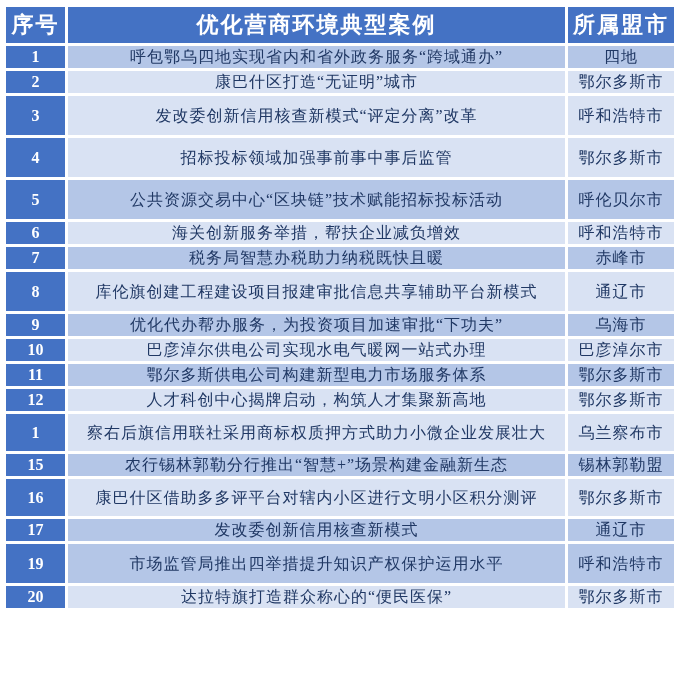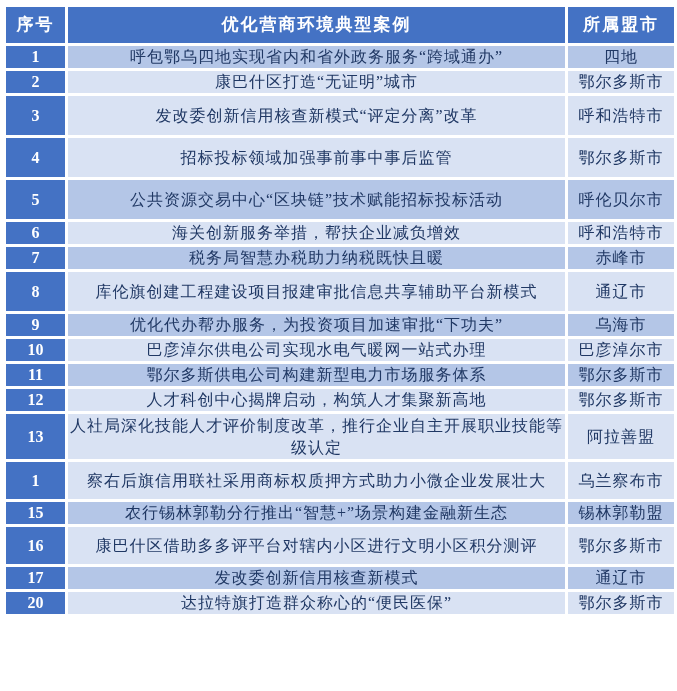--- a/index.html
+++ b/index.html
@@ -29,21 +29,21 @@
     padding: 0 2px;
     font-size: 16px;
     color: var(--body-text, #203864);
     line-height: 22px;
     overflow: hidden;
   }
   thead th {
     background: var(--header-bg, #4472C4);
     color: var(--header-text, #ffffff);
     font-weight: bold;
-    font-size: 17px;
+    font-size: 22px;
     height: 36px;
     letter-spacing: 2px;
     font-family: Liberation Serif, serif;
   }
   td.idx {
     background: var(--index-bg, #4472C4);
     color: var(--header-text, #ffffff);
     font-weight: bold;
     letter-spacing: 0;
   }
@@ -122,45 +122,45 @@
         <tr class="band-medium" style="height: 24px;">
           <td class="idx">11</td>
           <td class="case">鄂尔多斯供电公司构建新型电力市场服务体系</td>
           <td class="city">鄂尔多斯市</td>
         </tr>
         <tr class="band-light" style="height: 24px;">
           <td class="idx">12</td>
           <td class="case">人才科创中心揭牌启动，构筑人才集聚新高地</td>
           <td class="city">鄂尔多斯市</td>
         </tr>
-        <tr class="band-light" style="height: 48px;">
-          <td class="idx">13</td>
-          <td class="case">人社局深化技能人才评价制度改革，推行企业自主开展职业技能等级认定</td>
-          <td class="city">阿拉善盟</td>
-        </tr>
         <tr class="band-light" style="height: 40px;">
           <td class="idx">1</td>
           <td class="case">察右后旗信用联社采用商标权质押方式助力小微企业发展壮大</td>
           <td class="city">乌兰察布市</td>
         </tr>
         <tr class="band-medium" style="height: 24px;">
           <td class="idx">15</td>
           <td class="case">农行锡林郭勒分行推出“智慧+”场景构建金融新生态</td>
           <td class="city">锡林郭勒盟</td>
         </tr>
         <tr class="band-light" style="height: 40px;">
           <td class="idx">16</td>
           <td class="case">康巴什区借助多多评平台对辖内小区进行文明小区积分测评</td>
           <td class="city">鄂尔多斯市</td>
         </tr>
         <tr class="band-medium" style="height: 24px;">
           <td class="idx">17</td>
           <td class="case">发改委创新信用核查新模式</td>
           <td class="city">通辽市</td>
         </tr>
+        <tr class="band-medium" style="height: 42px;">
+          <td class="idx">19</td>
+          <td class="case">市场监管局推出四举措提升知识产权保护运用水平</td>
+          <td class="city">呼和浩特市</td>
+        </tr>
         <tr class="band-light" style="height: 24px;">
           <td class="idx">20</td>
           <td class="case">达拉特旗打造群众称心的“便民医保”</td>
           <td class="city">鄂尔多斯市</td>
         </tr>
       </tbody>
   </table>
 </div>
 
 </body></html>

